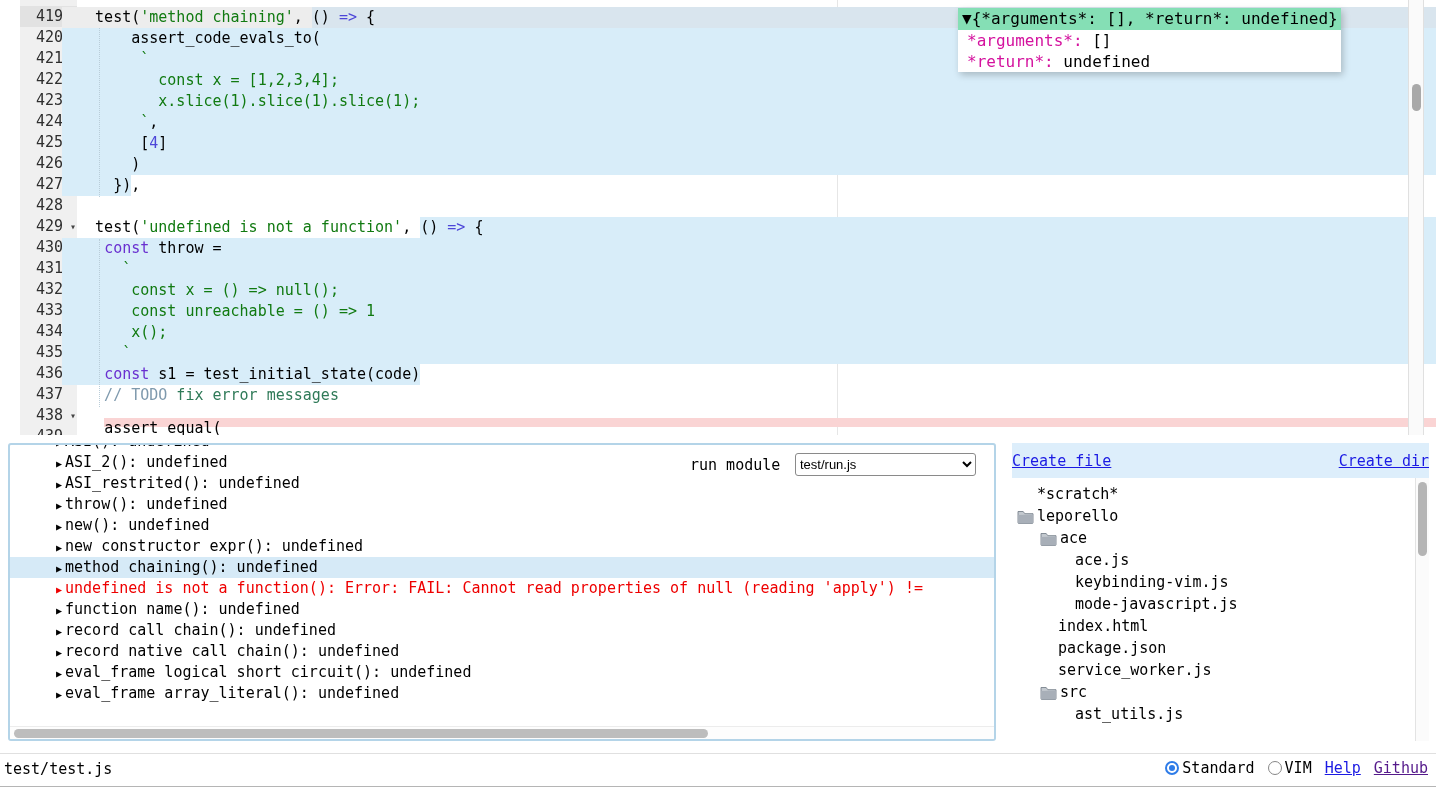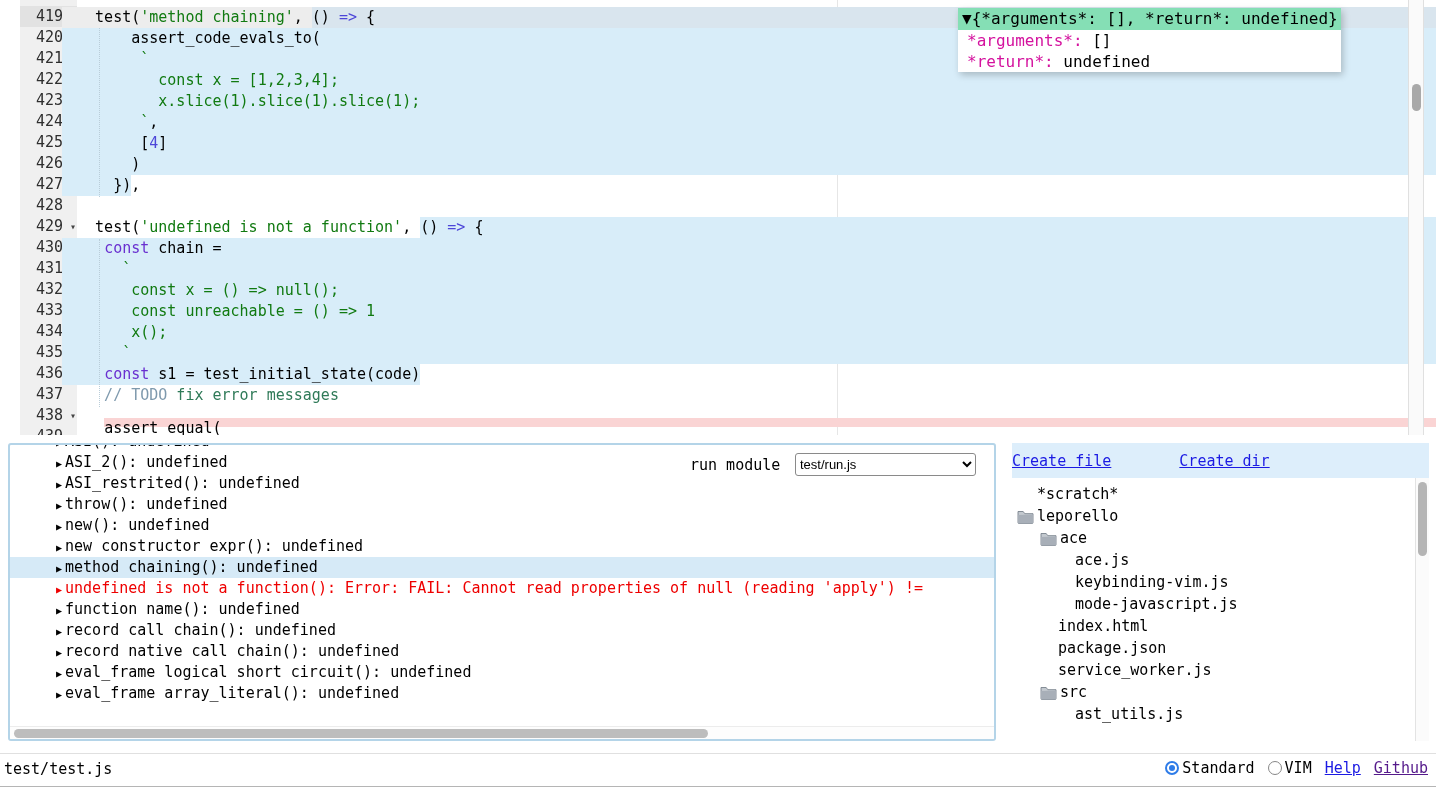--- a/index.html
+++ b/index.html
@@ -62,21 +62,21 @@
   .oitem.err{color:var(--error_red,#ee0000);}
   .run-module-label{position:absolute;left:680px;top:10px;height:21px;line-height:21px;}
   .run-module-select{position:absolute;left:785px;top:8px;width:181px;height:23px;
     font-family:"Liberation Sans",sans-serif;font-size:13px;border:1px solid #8a8a8a;border-radius:3px;background:#fff;}
   .h-scrollbar{position:absolute;left:0;right:0;bottom:0;height:13px;background:#fdfdfd;border-top:1px solid #ececec;}
   .h-thumb{position:absolute;left:4px;top:2px;height:9px;width:694px;background:#bdbdbd;border-radius:5px;}
 
   
   .file-panel{position:absolute;left:1012px;top:443px;width:417px;height:298px;background:#fff;overflow:hidden;}
   .fp-header{height:35px;background:var(--panel_header,#ddeefb);display:flex;align-items:center;
-    justify-content:flex-start;gap:68px;}
+    justify-content:space-between;gap:68px;}
   .fp-link{color:var(--link_blue,#1b1ae3);text-decoration:underline;cursor:pointer;}
   .fp-body{position:absolute;left:0;right:14px;top:35px;bottom:0;overflow:hidden;padding-top:5px;}
   .tree-row{position:relative;height:22px;line-height:22px;white-space:pre;}
   .ficon{position:absolute;top:3px;}
   .fp-scrollbar{position:absolute;right:0;top:35px;bottom:0;width:14px;background:#fbfbfb;border-left:1px solid #e3e3e3;}
   .fp-thumb{position:absolute;left:2px;top:4px;width:9px;height:74px;background:#b5b5b5;border-radius:5px;}
 
   
   .footer{position:absolute;left:0;top:753px;width:1436px;height:34px;background:#fff;
     border-top:1px solid #e0e0e0;border-bottom:1px solid #b5b5b5;}
@@ -150,21 +150,21 @@
         <span class="seg bg-none fill"><span class="tk-p">,</span></span>
       </div>
       <div class="cline">
         <span class="seg bg-none fill"></span>
       </div>
       <div class="cline">
         <span class="seg bg-none"><span class="tk-p">   test(</span><span class="tk-s">'undefined is not a function'</span><span class="tk-p">, </span></span>
         <span class="seg bg-sel fill"><span class="tk-p">() </span><span class="tk-a">=&gt;</span><span class="tk-p"> {</span></span>
       </div>
       <div class="cline">
-        <span class="seg bg-sel fill"><span class="tk-p">    </span><span class="tk-k">const</span><span class="tk-p"> chain =</span></span>
+        <span class="seg bg-sel fill"><span class="tk-p">    </span><span class="tk-k">const</span><span class="tk-p"> throw =</span></span>
       </div>
       <div class="cline">
         <span class="seg bg-sel fill"><span class="tk-s">      `</span></span>
       </div>
       <div class="cline">
         <span class="seg bg-sel fill"><span class="tk-s">       const x = () =&gt; null();</span></span>
       </div>
       <div class="cline">
         <span class="seg bg-sel fill"><span class="tk-s">       const unreachable = () =&gt; 1</span></span>
       </div>

